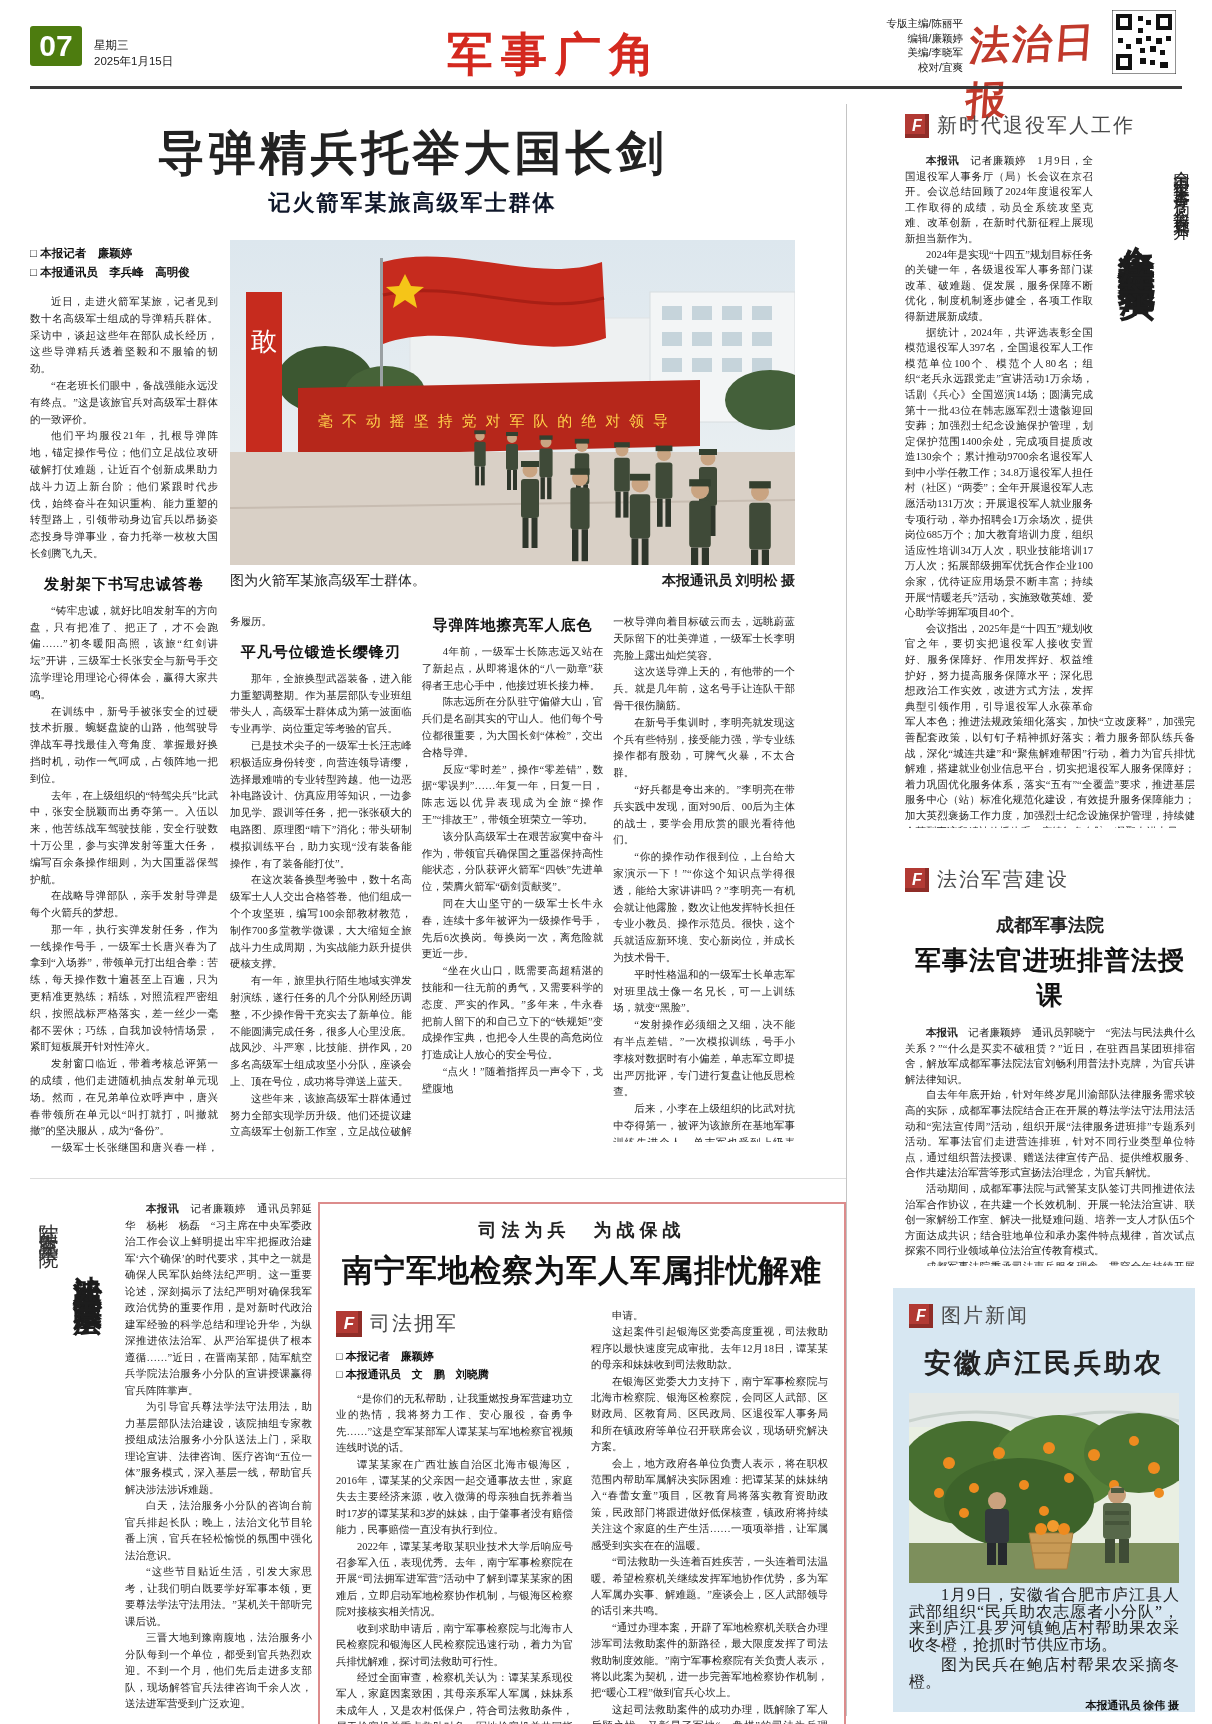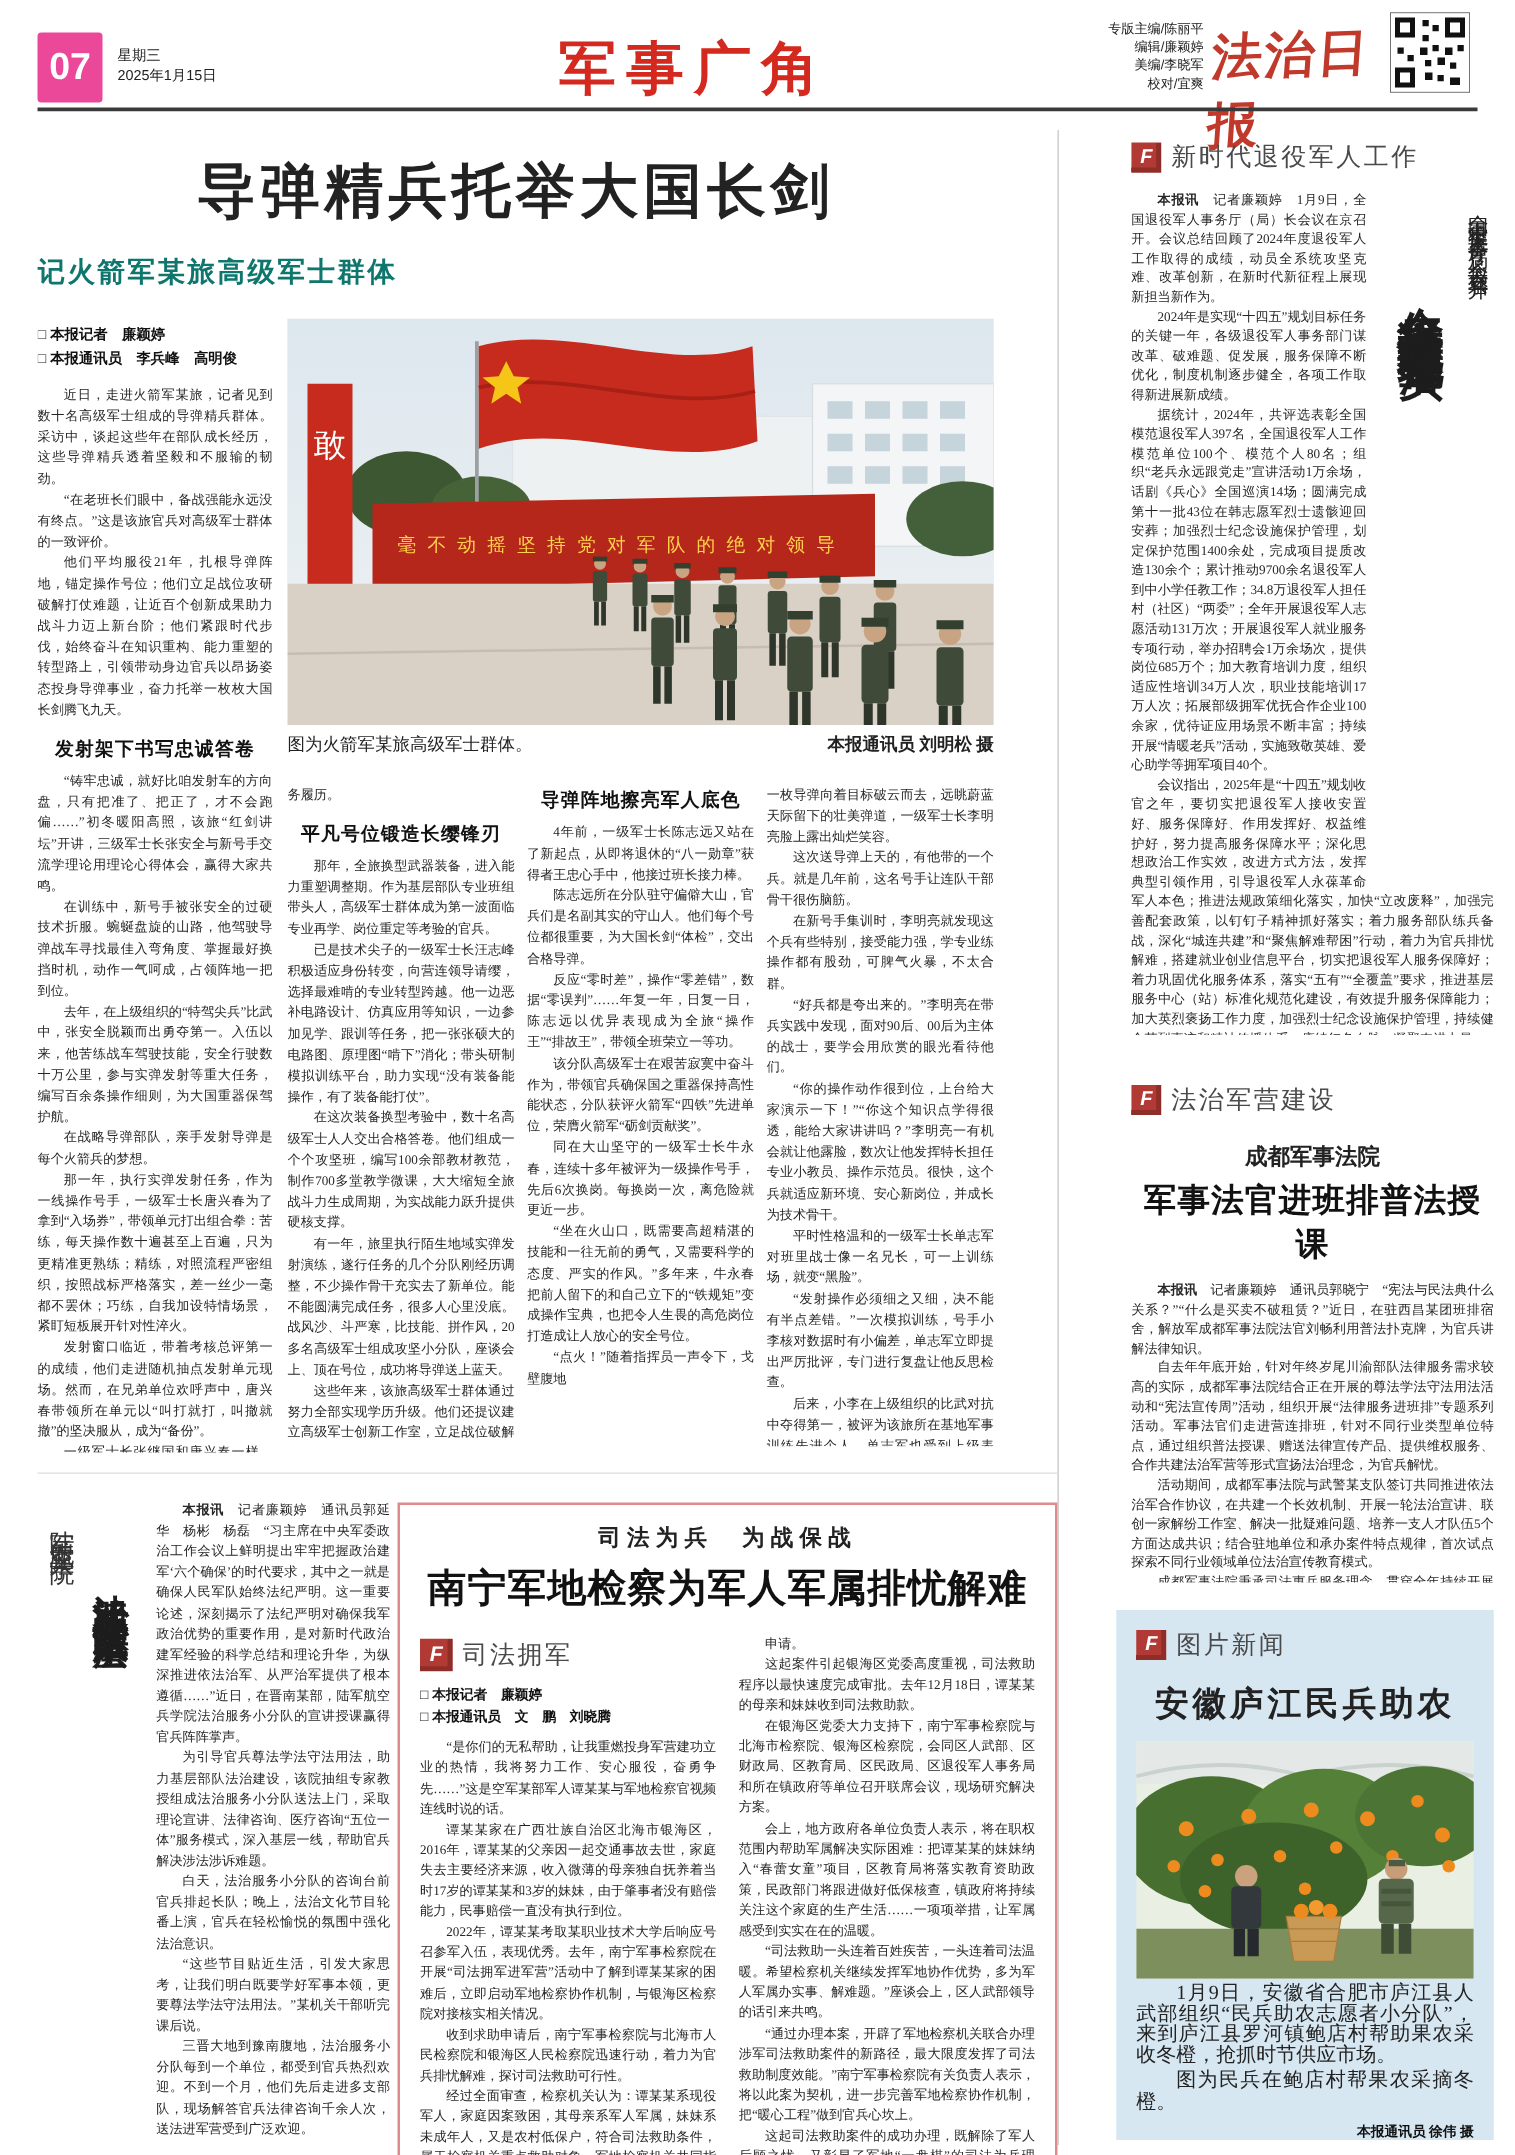--- a/index.html
+++ b/index.html
@@ -5,43 +5,43 @@
   * { box-sizing: border-box; margin: 0; padding: 0; }
   html,body { background:#e8e8e8; }
   #page {
     position: relative; width: 1212px; height: 1724px; margin: 0 auto;
     background: #ffffff; overflow: hidden;
     font-family: "Liberation Serif", serif; color: #2b2b2b;
   }
   .sans { font-family: "Liberation Sans", sans-serif; }
 
   
-  #hdr-pagebox { position:absolute; left:30px; top:26px; width:52px; height:56px;
-    background:#ec4899; color:#fff; display:flex; align-items:center; justify-content:center;
+  #hdr-pagebox { position:absolute; left:30px; top:26px; width:52px; height:40px;
+    background:#4d7c0f; color:#fff; display:flex; align-items:center; justify-content:center;
     font: bold 30px "Liberation Sans", sans-serif; border-radius:3px; }
   #hdr-date { position:absolute; left:94px; top:37px; font-size:11.5px; line-height:16px; color:#222;
     font-family:"Liberation Sans", sans-serif; }
   #hdr-title { position:absolute; left:0; top:24px; width:1110px; text-align:center;
     font: bold 46px "Liberation Sans", sans-serif; color:#d4291f; letter-spacing:8px; }
   #hdr-credits { position:absolute; left:828px; top:16px; width:135px; text-align:right;
     font-size:10.5px; line-height:14.5px; color:#222; }
   #hdr-masthead { position:absolute; left:968px; top:16px; width:140px;
     font: bold 40px "DejaVu Serif", serif; color:#c0392b;
     transform: skewX(-6deg) rotate(-2deg); letter-spacing:2px; }
   #hdr-qr { position:absolute; left:1112px; top:10px; }
   #hdr-rule { position:absolute; left:30px; top:86px; width:1152px; height:3px; background:#3a3a3a; }
   #v-divider { position:absolute; left:846px; top:104px; width:1px; height:1612px; background:#c4c4c4; }
   #main-bottom-rule { position:absolute; left:30px; top:1178px; width:816px; height:1px; background:#ddd; }
 
   
   #main-article { position:absolute; left:30px; top:106px; width:765px; height:1056px; overflow:hidden; }
   #main-headline { text-align:center; font: bold 47px "Liberation Sans", sans-serif; color:#222;
     letter-spacing:4px; margin-top:16px; }
-  #main-subhead { font: bold 22px "Liberation Sans", sans-serif; color:#0f766e;
-    letter-spacing:2px; margin-top:18px; }
+  #main-subhead { text-align:center; font: bold 22px "Liberation Sans", sans-serif; color:#0f172a;
+    letter-spacing:2px; margin-top:3px; }
   #main-content { display:flex; margin-top:22px; height:912px; }
   #main-col1 { width:188px; flex:none; margin-right:12px; overflow:hidden; }
   .byline-box { margin:4px 0 12px 0; }
   .byline-line { font: bold 11.5px "Liberation Sans", sans-serif; line-height:19px; color:#111; }
   .para { font-size:10.5px; line-height:16.8px; text-indent:2em; text-align:justify; color:#262626; }
   .noindent { text-indent:0; }
   .sec-head { text-align:center; font: bold 15px "Liberation Sans", sans-serif; color:#111;
     margin:12px 0 9px 0; letter-spacing:1px; }
   #main-right { flex:1; }
   #main-photo { width:565px; height:325px; display:block; background:#dfe6ea; }

